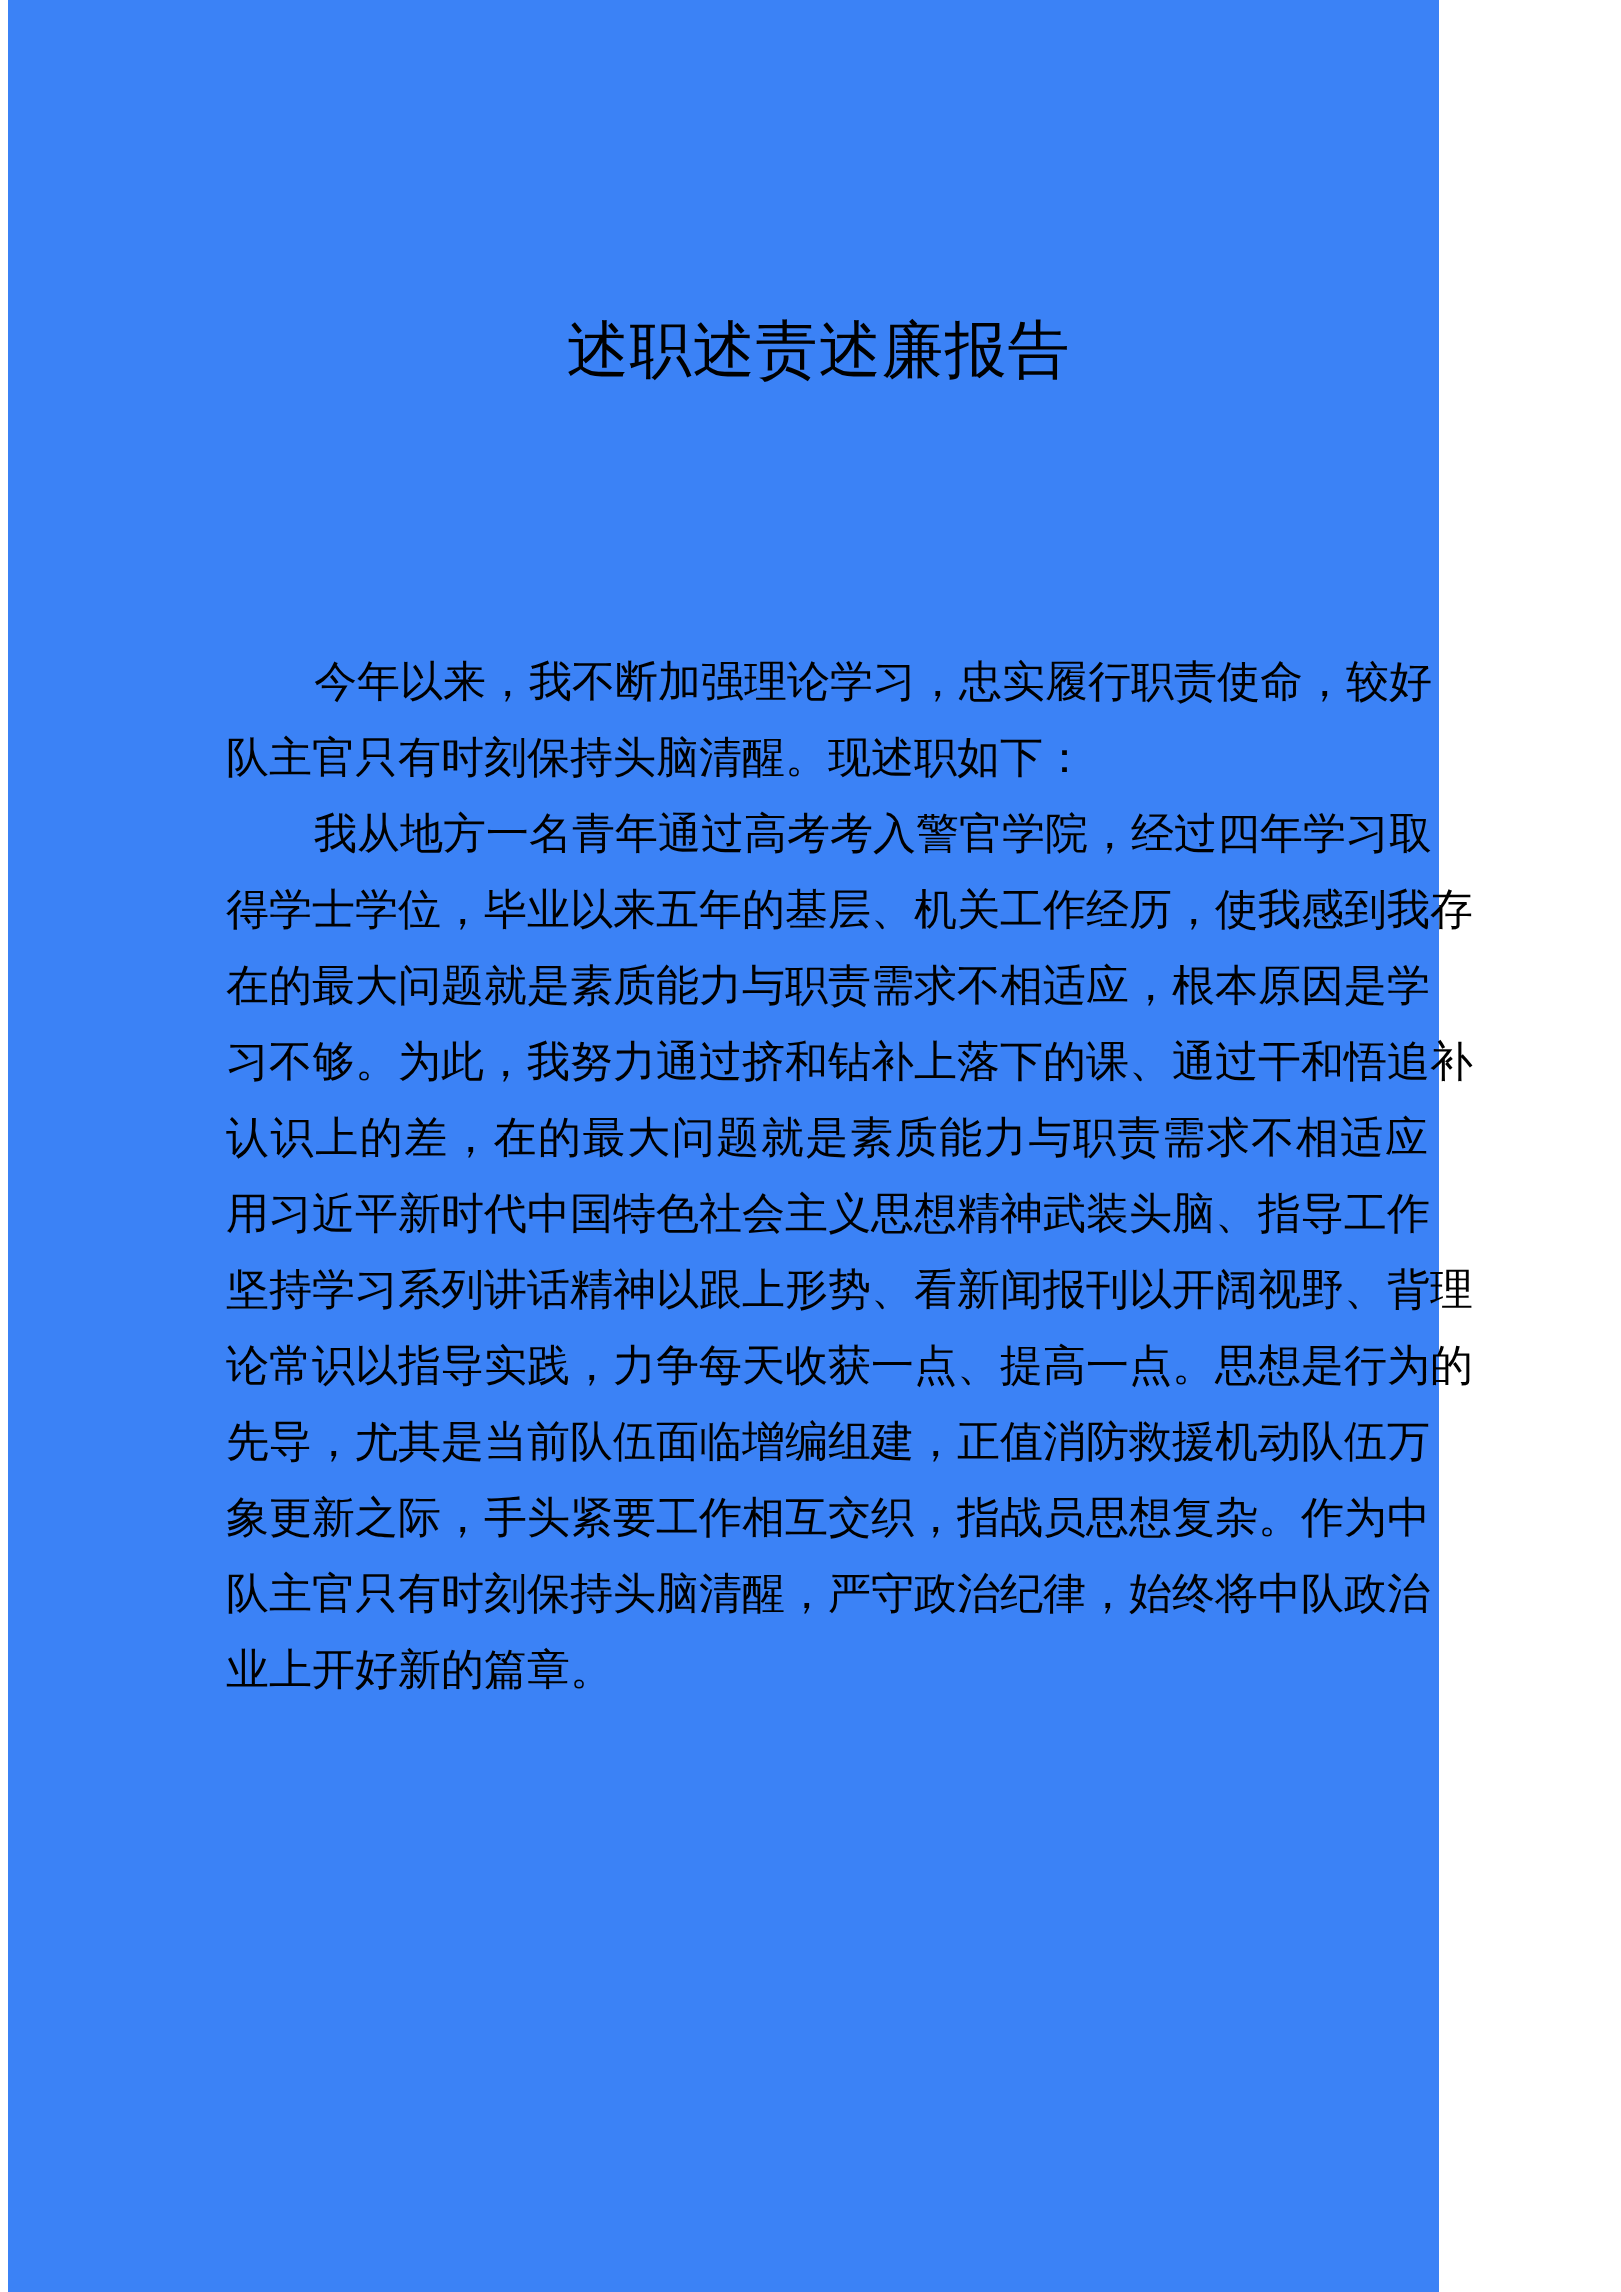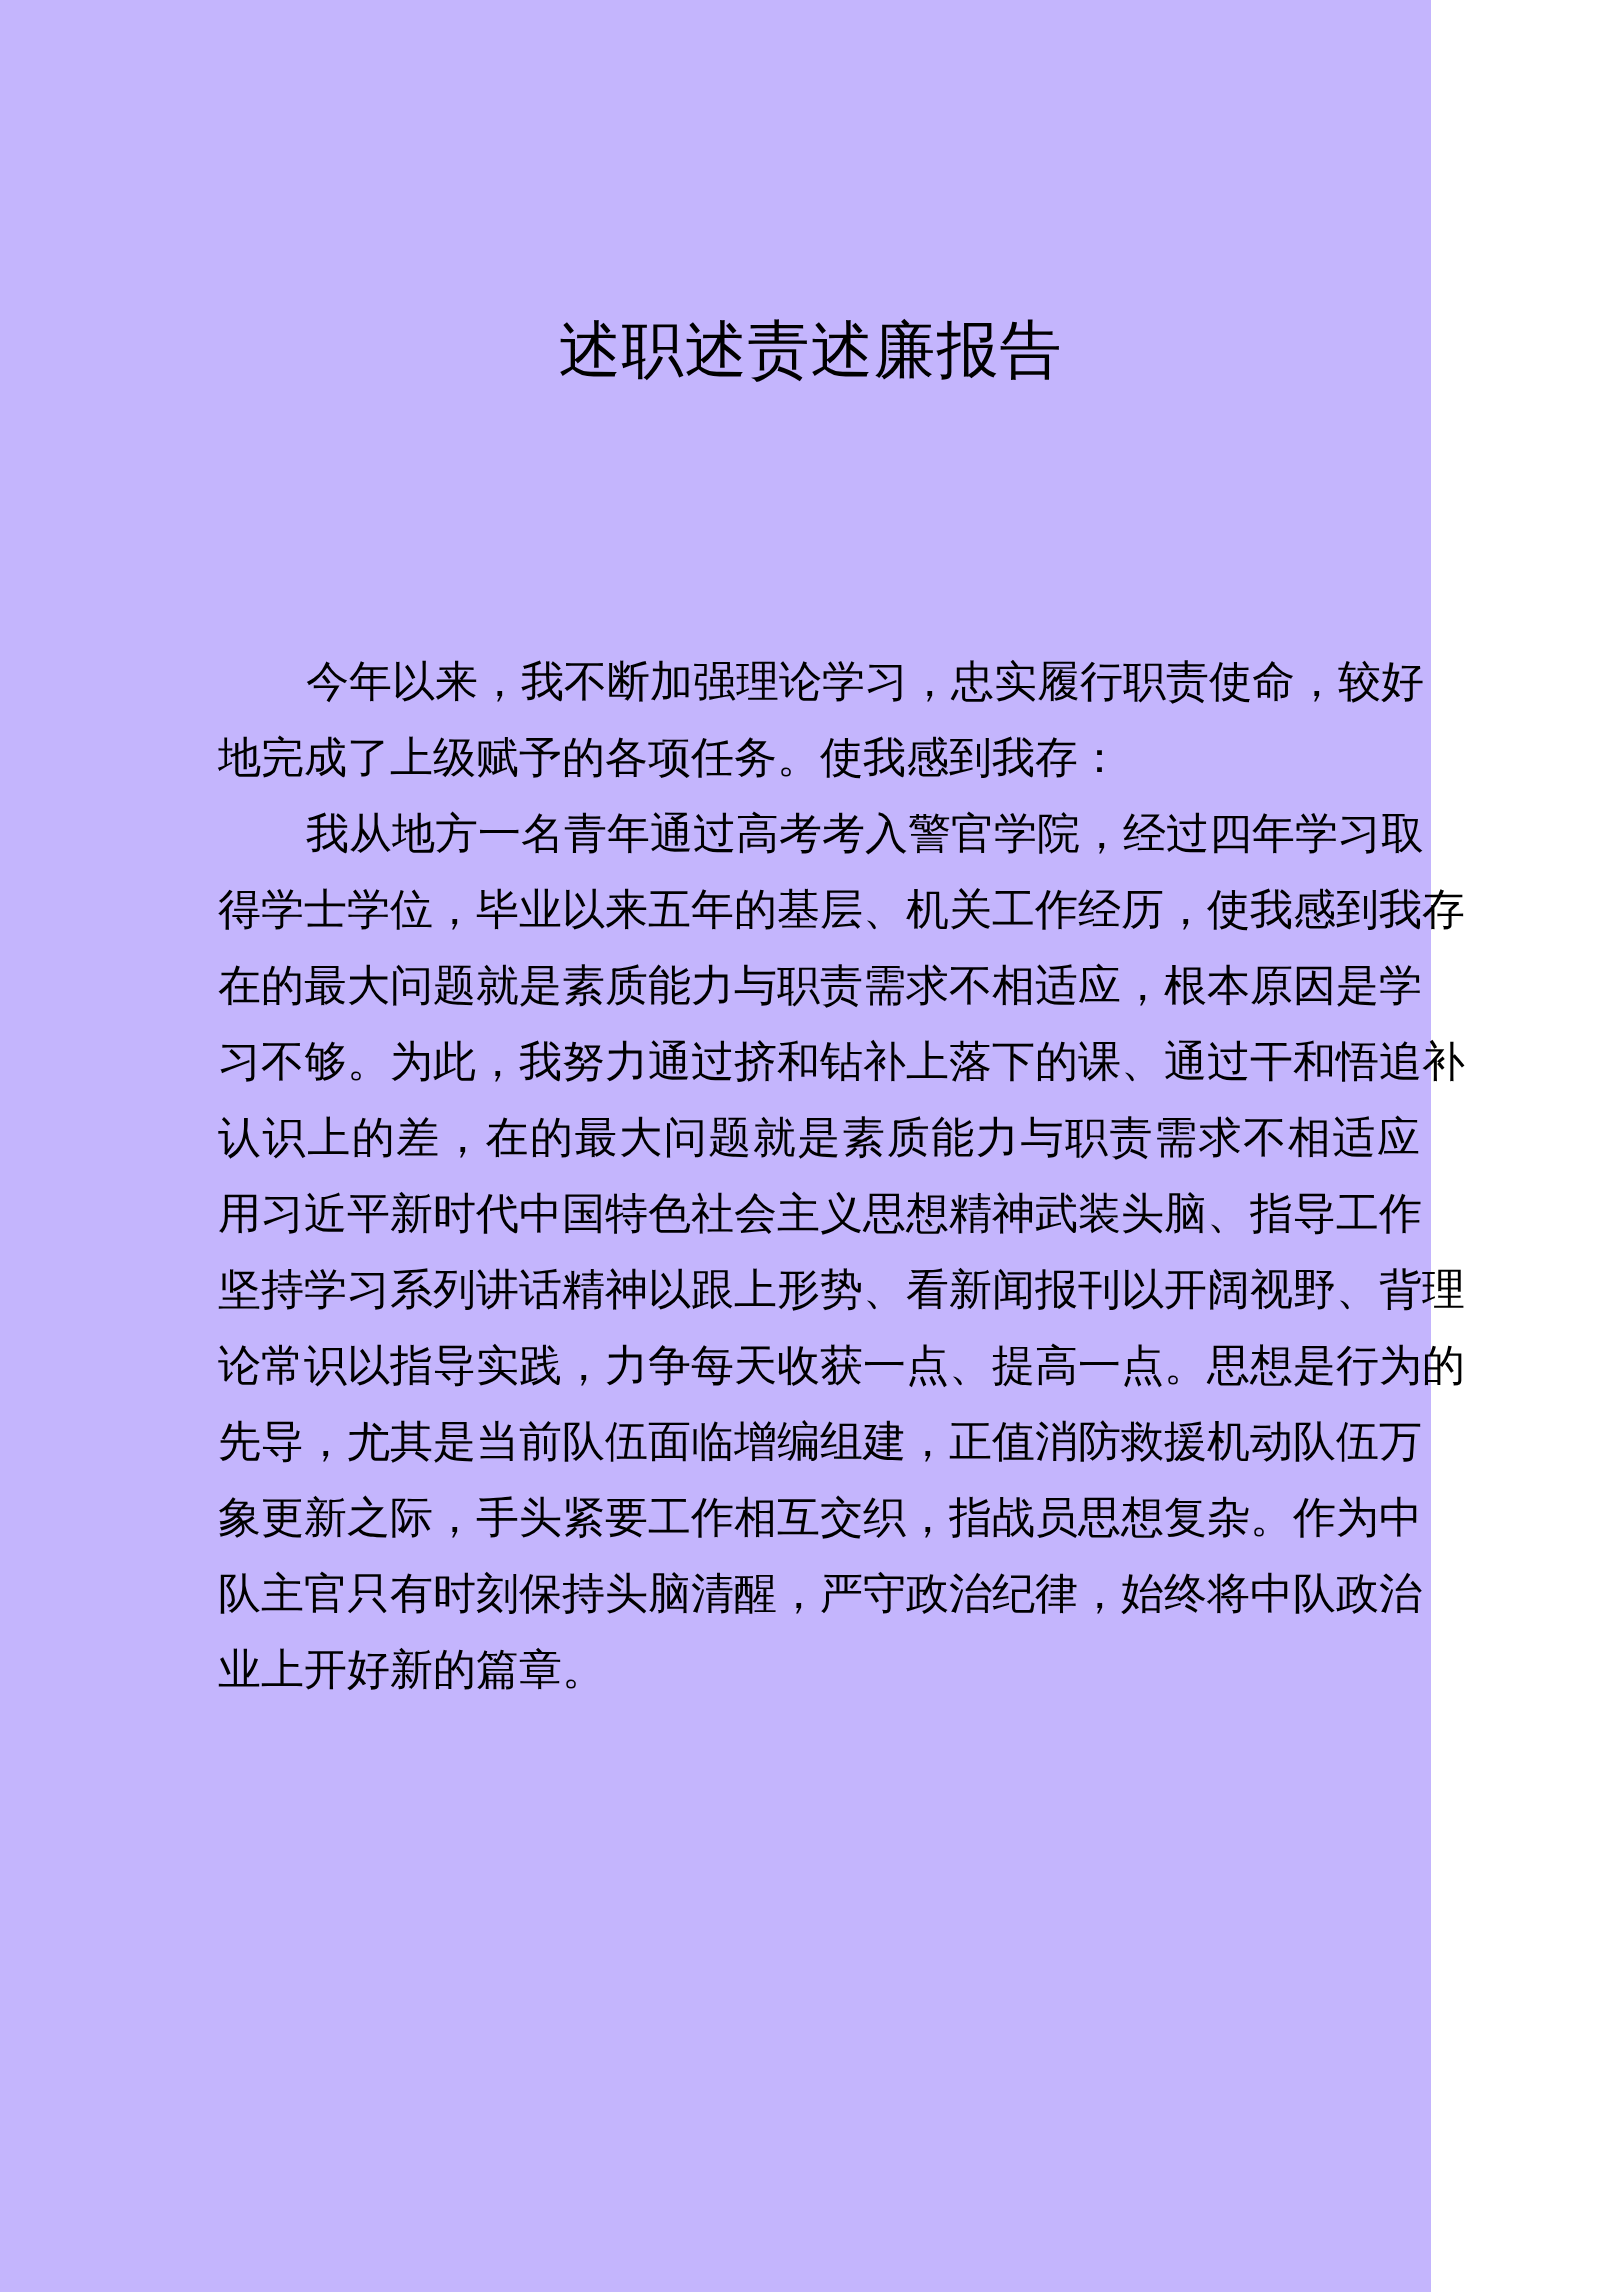--- a/index.html
+++ b/index.html
@@ -10,25 +10,25 @@
     body {
       width: 1621px;
       height: 2293px;
       position: relative;
       overflow: hidden;
       color: #000000;
       font-family: "DejaVu Sans", "Liberation Sans", sans-serif;
     }
     .page {
       position: absolute;
-      left: 0;
+      left: 8px;
       top: 0;
       width: 1431px;
       height: 2293px;
-      background: #c4b5fd;
+      background: #3b82f6;
     }
     .doc-title {
       position: absolute;
       left: 0;
       width: 1621px;
       top: 312px;
       height: 76px;
       line-height: 76px;
       text-align: center;
       font-size: 62px;
@@ -62,21 +62,21 @@
   </style>
 </head>
 <body>
 
 <div class="page">
   <h1 class="doc-title">述职述责述廉报告</h1>
 
   <div class="doc-body">
     <div class="paragraph">
       <span class="line indent">今年以来，我不断加强理论学习，忠实履行职责使命，较好</span>
-      <span class="line last">地完成了上级赋予的各项任务。使我感到我存：</span>
+      <span class="line last">队主官只有时刻保持头脑清醒。现述职如下：</span>
     </div>
     <div class="paragraph">
       <span class="line indent">我从地方一名青年通过高考考入警官学院，经过四年学习取</span>
       <span class="line">得学士学位，毕业以来五年的基层、机关工作经历，使我感到我存</span>
       <span class="line">在的最大问题就是素质能力与职责需求不相适应，根本原因是学</span>
       <span class="line">习不够。为此，我努力通过挤和钻补上落下的课、通过干和悟追补</span>
       <span class="line">认识上的差，在的最大问题就是素质能力与职责需求不相适应</span>
       <span class="line">用习近平新时代中国特色社会主义思想精神武装头脑、指导工作</span>
       <span class="line">坚持学习系列讲话精神以跟上形势、看新闻报刊以开阔视野、背理</span>
       <span class="line">论常识以指导实践，力争每天收获一点、提高一点。思想是行为的</span>

